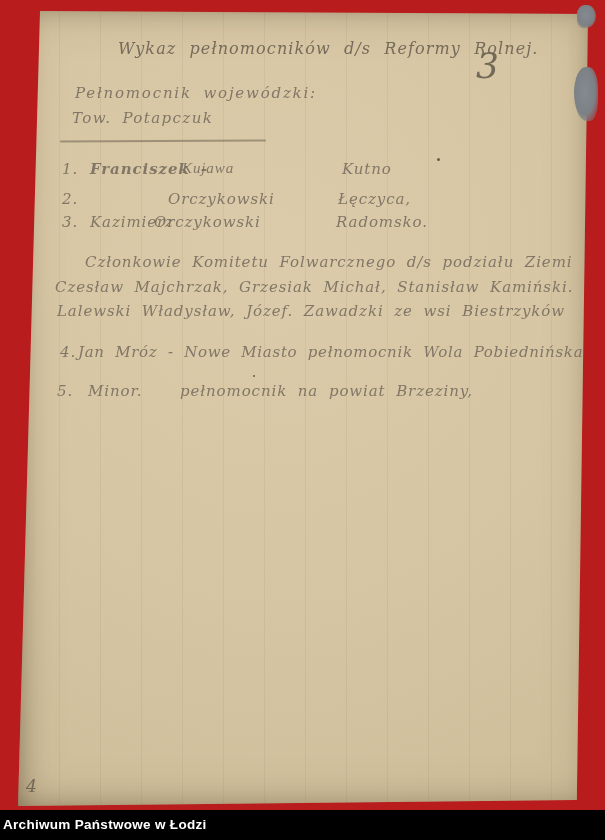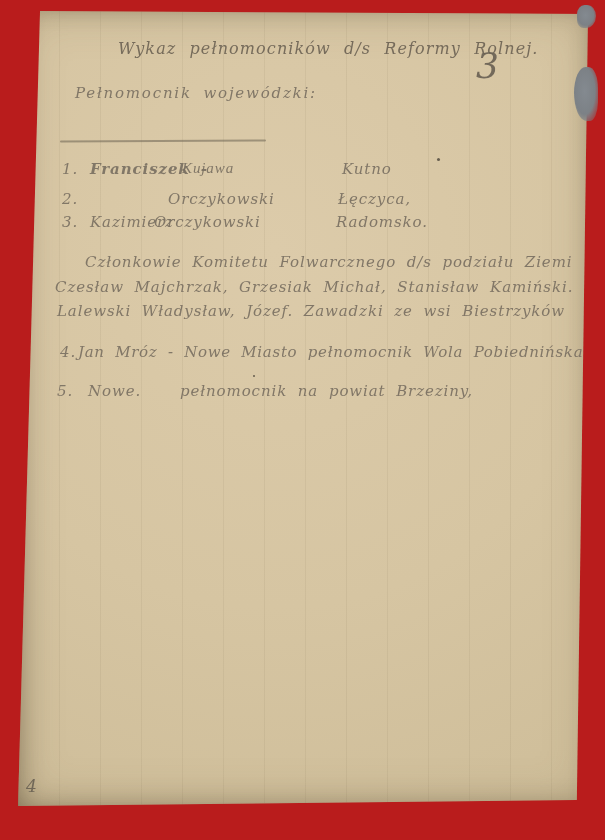--- a/index.html
+++ b/index.html
@@ -83,20 +83,21 @@
 <body>
 
 <div class="scan">
 
   <div class="paper">
 
     <span class="hw t-title">Wykaz pełnomocników d/s Reformy Rolnej.</span>
     <span class="hw t-p3">3</span>
 
     <span class="hw t-off1">Pełnomocnik wojewódzki:</span>
+    <span class="hw t-off2">Tow. Potapczuk</span>
     <div class="underline"></div>
 
     <div>
       <div class="list-row row-1">
         <span class="hw col-num">1.</span>
         <span class="hw col-first">Franciszek -</span>
         <span class="hw col-last">Kujawa</span>
         <span class="hw col-place">Kutno</span>
       </div>
       <div class="list-row row-2">
@@ -116,27 +117,30 @@
     <span class="hw t-para2">Czesław Majchrzak, Grzesiak Michał, Stanisław Kamiński.</span>
     <span class="hw t-para3">Lalewski Władysław, Józef. Zawadzki ze wsi Biestrzyków</span>
 
     <div class="entry-4">
       <span class="hw e4-num">4.</span>
       <span class="hw e4-text">Jan Mróz - Nowe Miasto pełnomocnik Wola Pobiednińska,</span>
     </div>
 
     <div class="entry-5">
       <span class="hw e5-num">5.</span>
-      <span class="hw e5-name">Nowe.</span>
+      <span class="hw e5-name">Minor.</span>
       <span class="hw e5-text">pełnomocnik na powiat Brzeziny,</span>
     </div>
 
     <span class="hw t-p4">4</span>
 
     <span class="speck speck-a"></span>
     <span class="speck speck-b"></span>
   </div>
 
   <span class="stain stain-a"></span>
   <span class="stain stain-b"></span>
 
+  <div class="footer-bar">
+    <span>Archiwum Państwowe w Łodzi</span>
+  </div>
 
 </div>
 
 </body></html>

